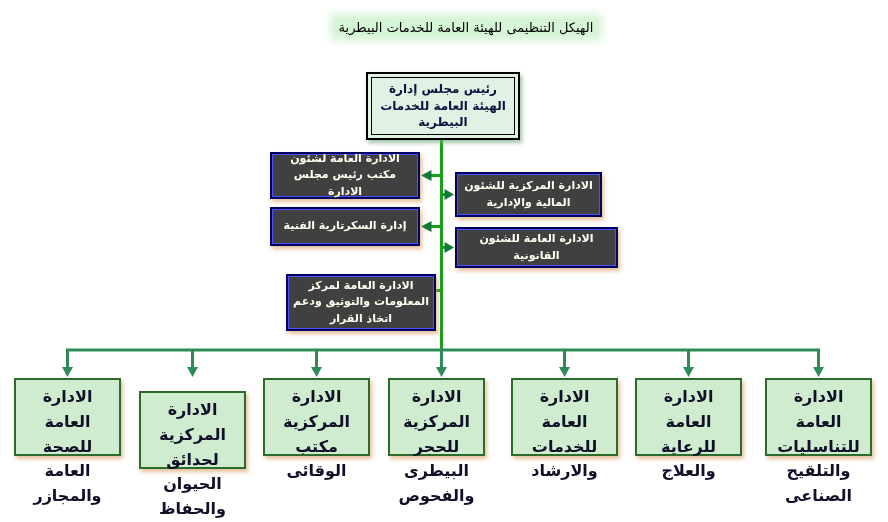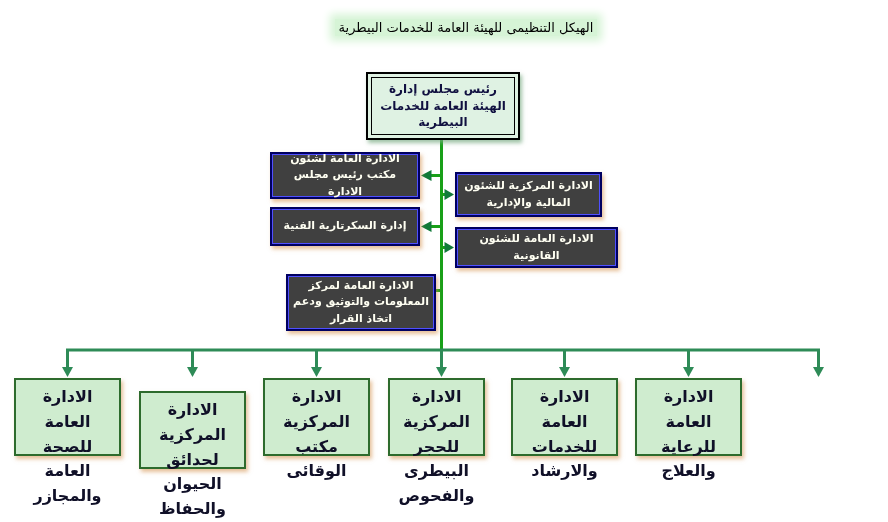--- a/index.html
+++ b/index.html
@@ -125,14 +125,17 @@
   </div>
   <div class="box green-box" style="left:388px;top:378px;width:97px;height:78px;">
     <span class="lbl">الادارة المركزية للحجر البيطرى والفحوص</span>
   </div>
   <div class="box green-box" style="left:511px;top:378px;width:107px;height:78px;">
     <span class="lbl">الادارة العامة للخدمات والارشاد</span>
   </div>
   <div class="box green-box" style="left:635px;top:378px;width:107px;height:78px;">
     <span class="lbl">الادارة العامة للرعاية والعلاج</span>
   </div>
+  <div class="box green-box" style="left:765px;top:378px;width:107px;height:78px;">
+    <span class="lbl">الادارة العامة للتناسليات والتلقيح الصناعى</span>
+  </div>
 
 </div>
 
 </body></html>

